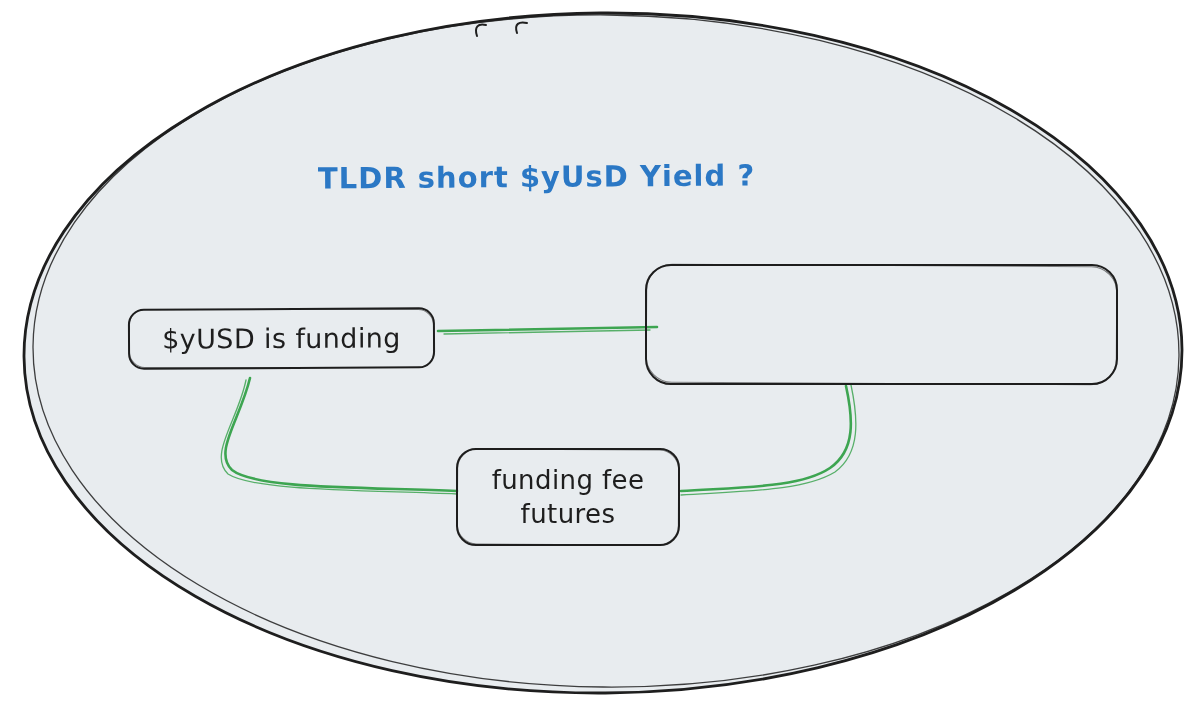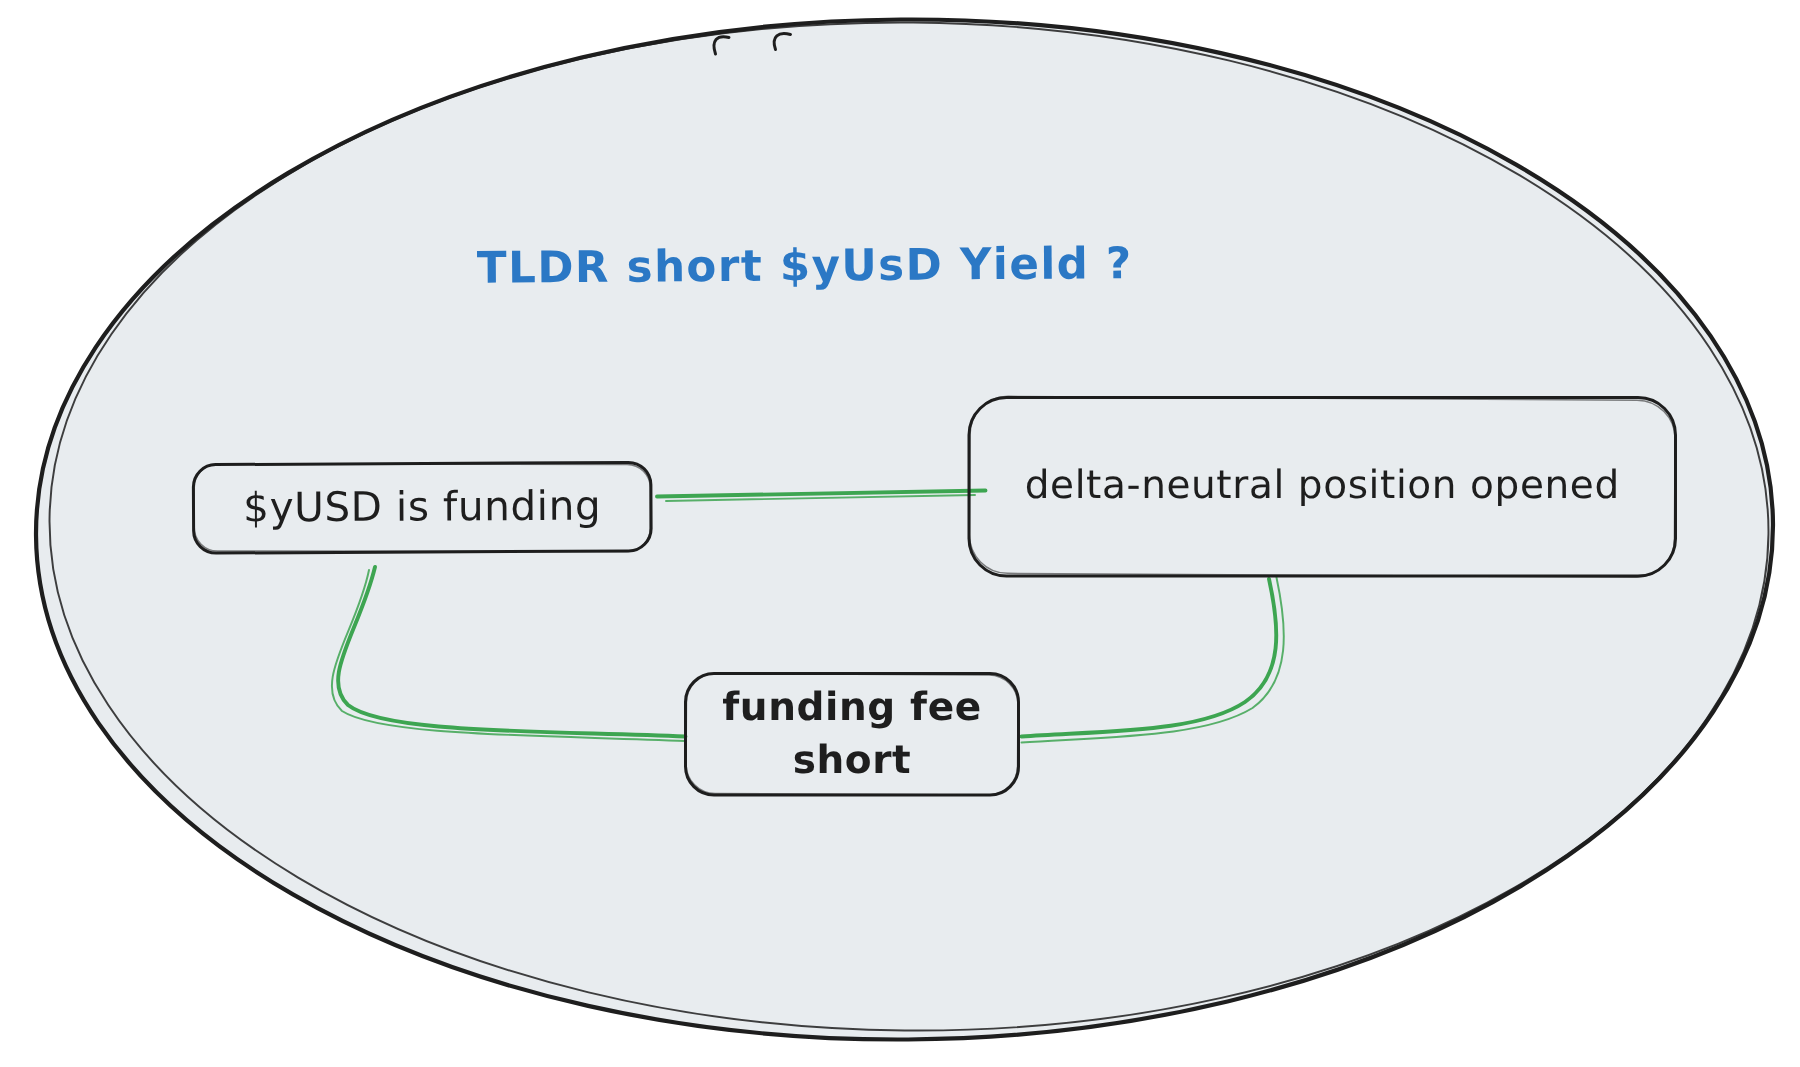--- a/index.html
+++ b/index.html
@@ -73,24 +73,23 @@
     border-radius: 16px;
     font-size: 27px;
     transform: rotate(-0.3deg);
   }
   .box-right {
     left: 645px; top: 264px; width: 473px; height: 121px;
     border-radius: 26px;
     font-size: 26px;
   }
   .box-bottom {
-    left: 456px; top: 448px; width: 224px; height: 83px;
+    left: 456px; top: 448px; width: 224px; height: 98px;
     border-radius: 20px;
     font-size: 26px;
-    font-weight: bold;
   }
   .box span { display: block; }
 </style>
 </head>
 <body>
 
 <div class="stage">
 
   <svg width="1200" height="711" viewBox="0 0 1200 711">
 
@@ -117,21 +116,20 @@
     </g>
   </svg>
 
   <div class="title">TLDR short $yUsD Yield ?</div>
 
   <div class="box box-left">
     <span>$yUSD is funding</span>
   </div>
 
   <div class="box box-right">
-    <span>delta-neutral position opened</span>
   </div>
 
   <div class="box box-bottom">
     <span>funding fee</span>
-    <span>short</span>
+    <span>futures</span>
   </div>
 
 </div>
 
 </body></html>

